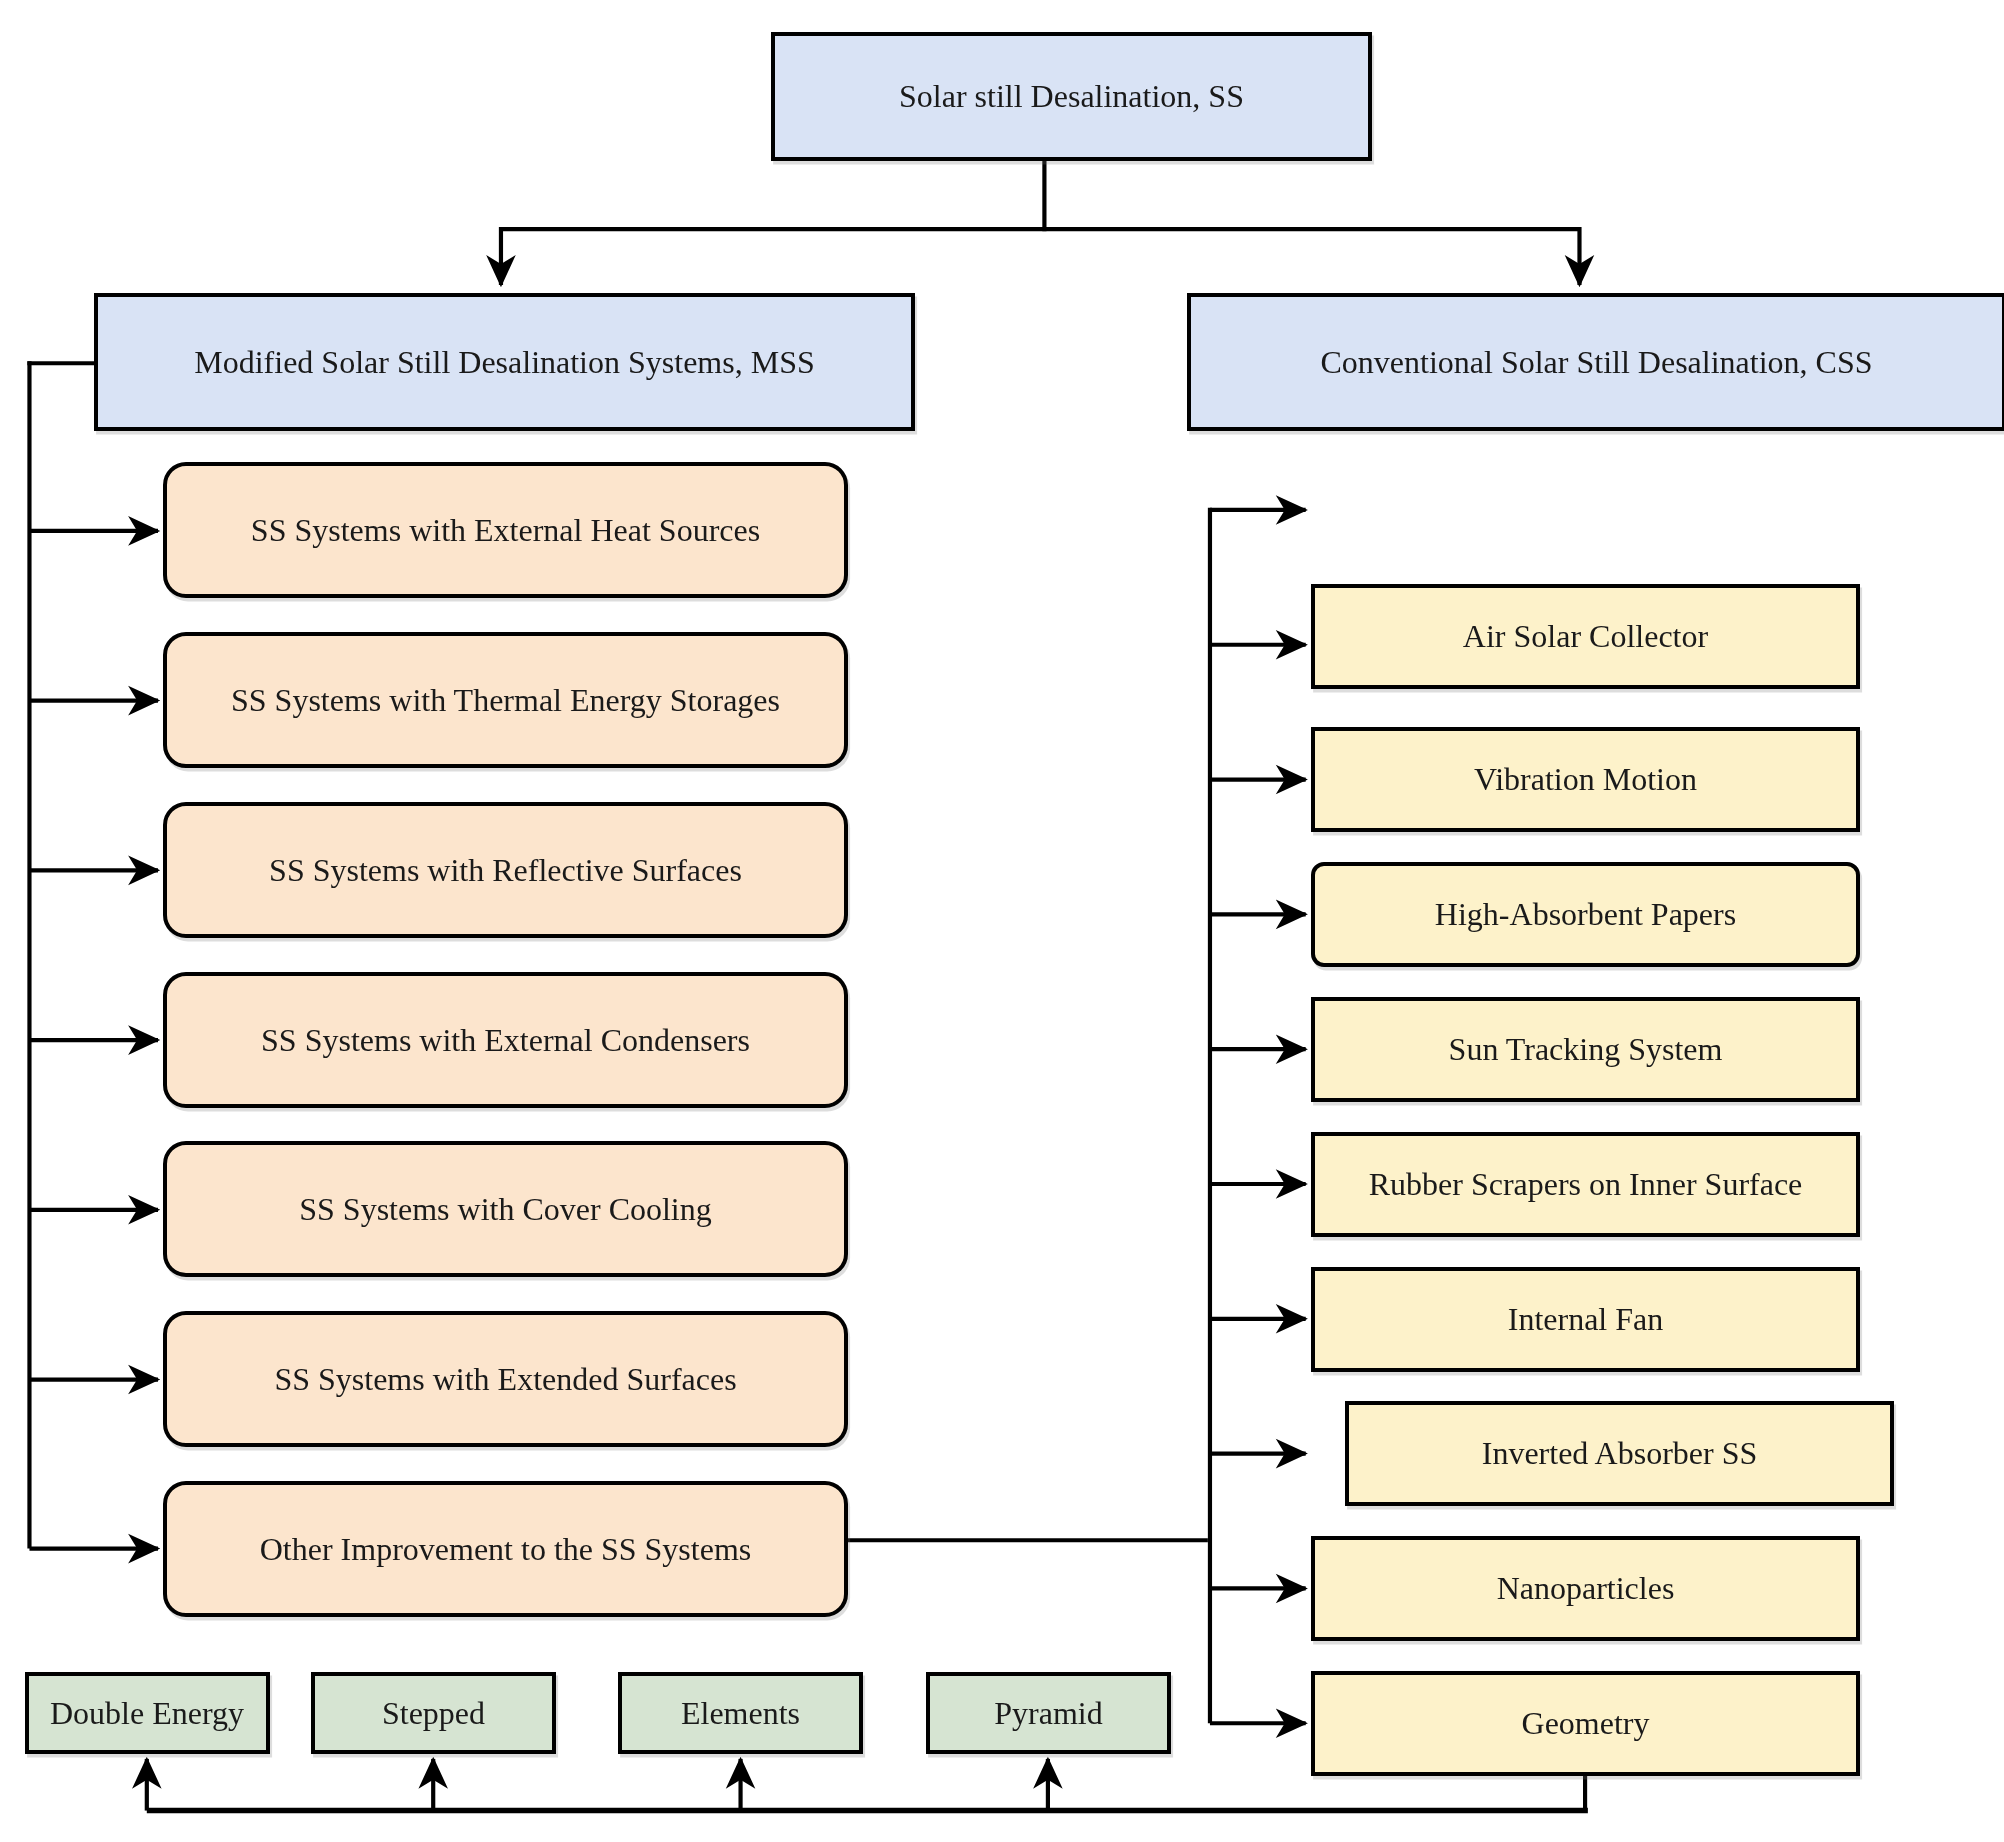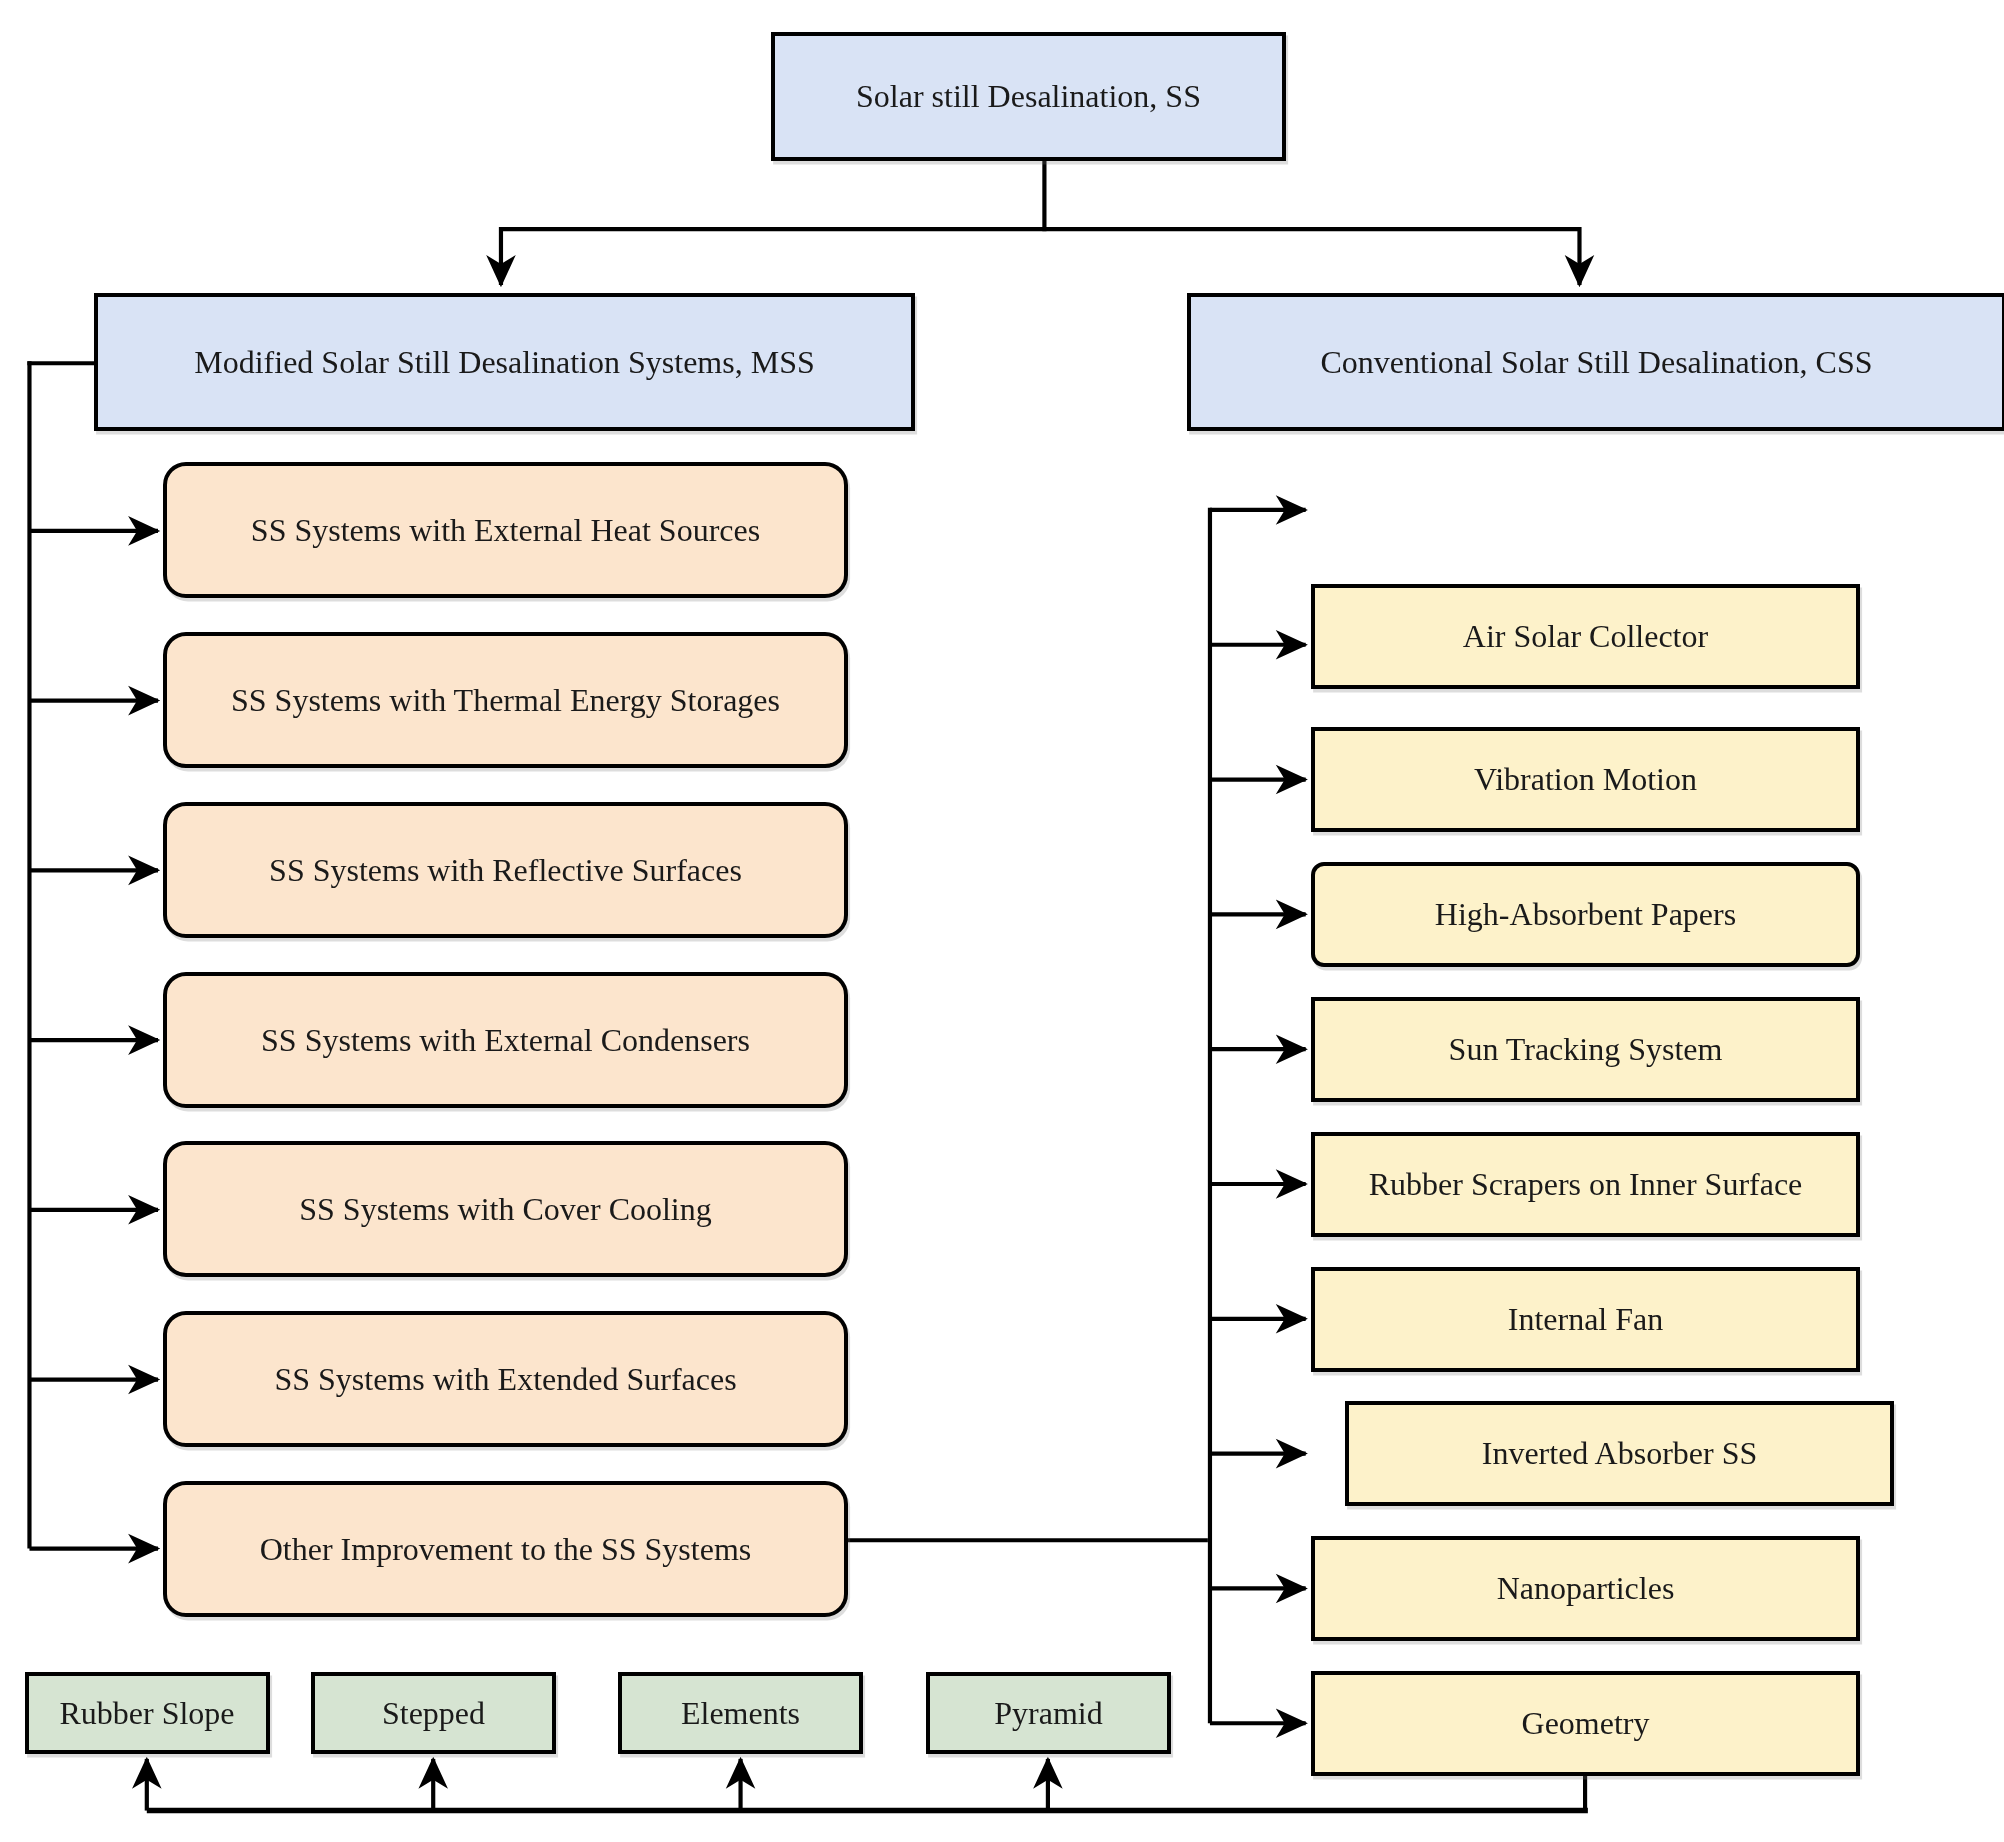--- a/index.html
+++ b/index.html
@@ -43,21 +43,21 @@
     line-height: 1.15;
     padding: 0 12.6px;
     box-shadow: 2.1px 3.5px 0 rgba(120,120,120,0.25);
   }
   .blue   { background: var(--node-blue,   #d9e3f5); }
   .peach  { background: var(--node-peach,  #fce5cd); border-radius: 23px; }
   .yellow { background: var(--node-yellow, #fdf2ca); }
   .green  { background: var(--node-green,  #d6e4d2); }
 
   
-  .root-node { left: 771px; top: 32px;  width: 515px;  height: 129px; }
+  .root-node { left: 771px; top: 32px;  width: 601px;  height: 129px; }
   .mss-node  { left: 94px;  top: 293px; width: 821px; height: 138px; }
   .css-node  { left: 1176px; top: 293px; width: 819px; height: 138px; margin-left: 11px; }
 
   .m-child { left: 163px;  width: 685px; height: 136px; }
   .c-child { left: 1311px; width: 549px; height: 105px; }
   .g-child { top: 1672px;  width: 245px; height: 82px; }
 
   .m0 { top: 462px; }  .m1 { top: 632px; }  .m2 { top: 802px; }
   .m3 { top: 972px; } .m4 { top: 1141px; } .m5 { top: 1311px; }
   .m6 { top: 1481px; }
@@ -135,19 +135,19 @@
   <div class="node yellow c-child c1">Air Solar Collector</div>
   <div class="node yellow c-child c2">Vibration Motion</div>
   <div class="node yellow c-child c3">High-Absorbent Papers</div>
   <div class="node yellow c-child c4">Sun Tracking System</div>
   <div class="node yellow c-child c5">Rubber Scrapers on Inner Surface</div>
   <div class="node yellow c-child c6">Internal Fan</div>
   <div class="node yellow c-child c7">Inverted Absorber SS</div>
   <div class="node yellow c-child c8">Nanoparticles</div>
   <div class="node yellow c-child c9">Geometry</div>
 
-  <div class="node green g-child g0">Rubber Slope</div>
+  <div class="node green g-child g0">Double Energy</div>
   <div class="node green g-child g1">Stepped</div>
   <div class="node green g-child g2">Elements</div>
   <div class="node green g-child g3">Pyramid</div>
 
 </div>
 
 
 </body></html>

